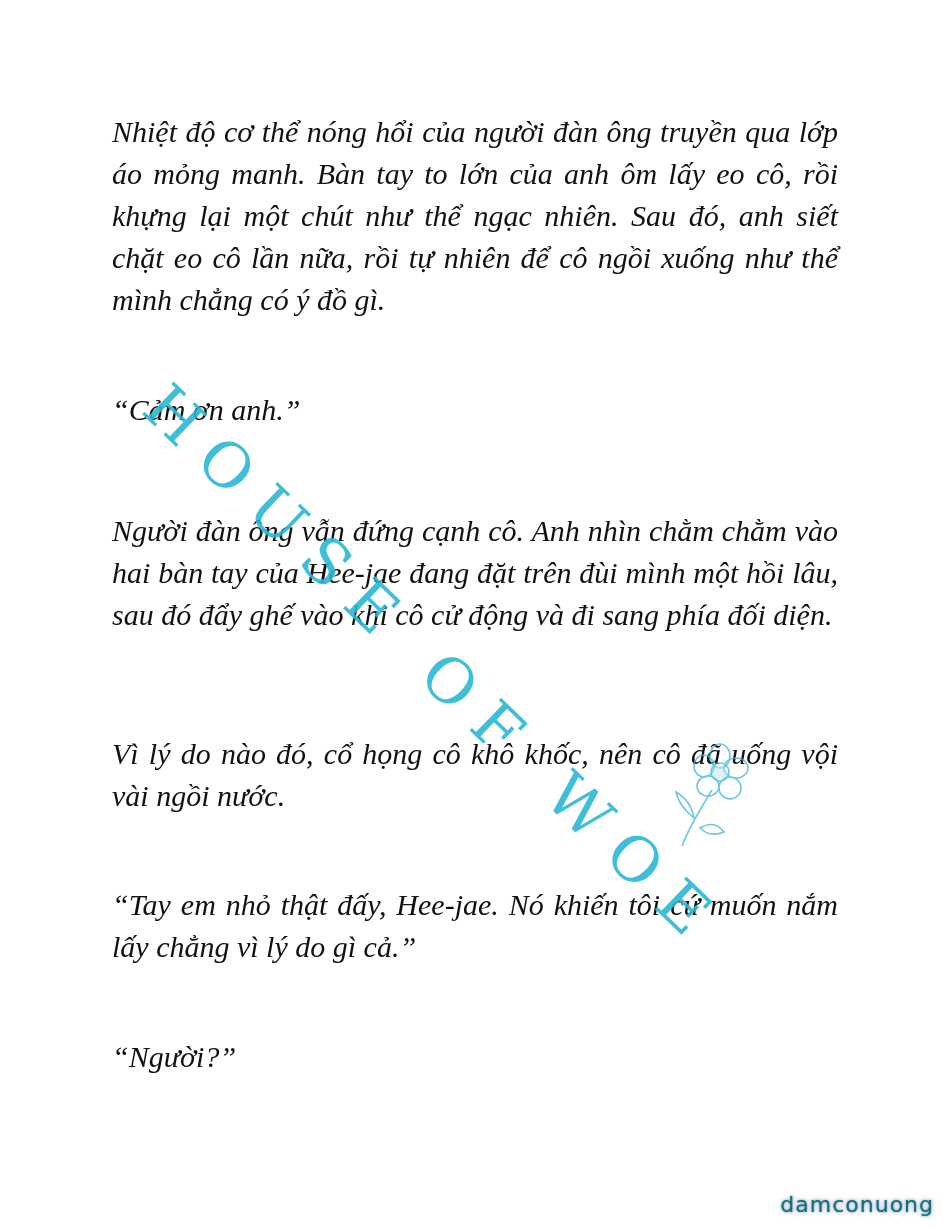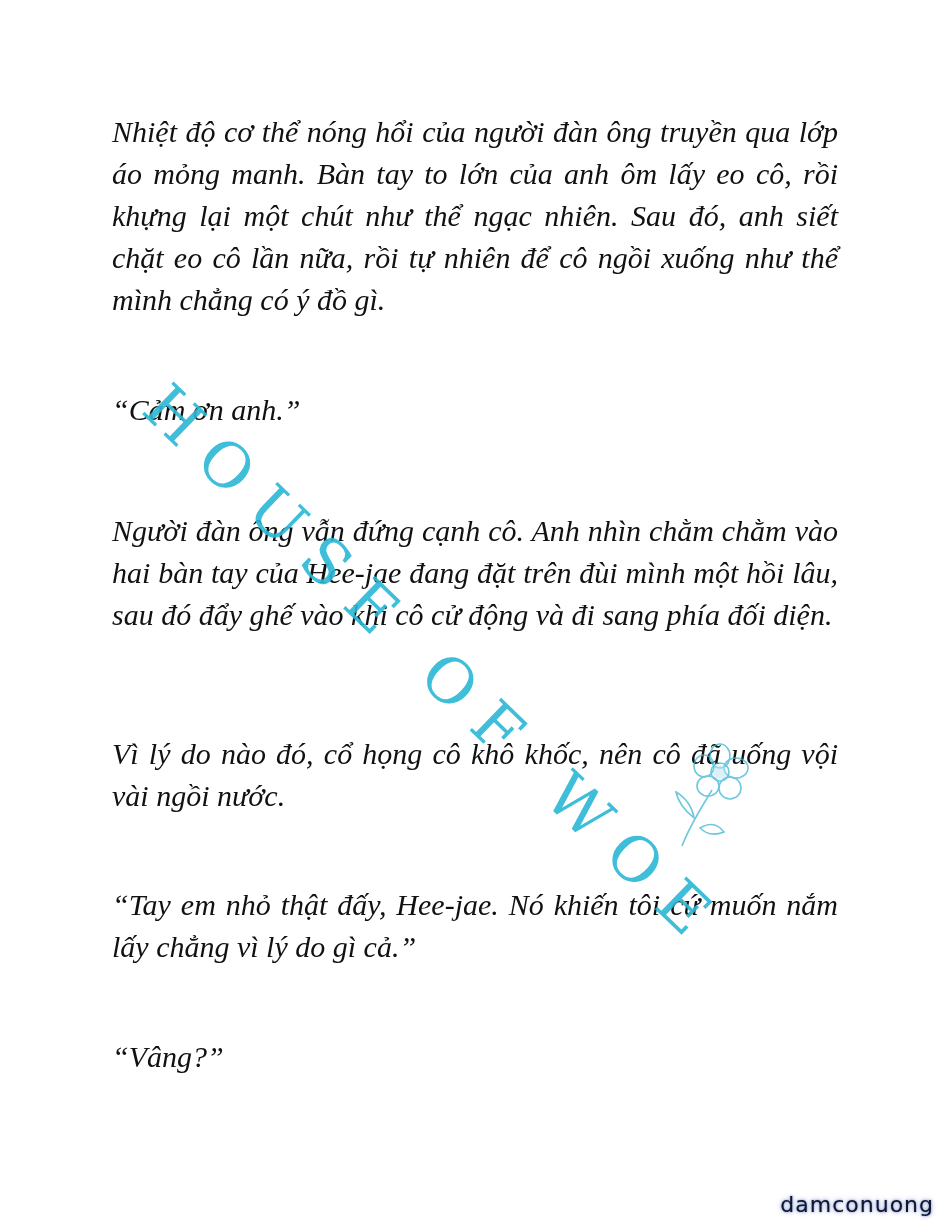--- a/index.html
+++ b/index.html
@@ -56,21 +56,21 @@
       opacity: 0.75;
       pointer-events: none;
     }
     .site-mark {
       position: absolute;
       right: 16px;
       bottom: 12px;
       font-family: "DejaVu Sans", "Liberation Sans", sans-serif;
       font-size: 22px;
       letter-spacing: 1px;
-      color: #0f172a;
+      color: #0f766e;
       text-shadow: 0 0 3px #8e9bd0, 0 0 6px #b7c0e6, 0 0 1px #6f7cba;
     }
   </style>
 </head>
 <body>
 
 <div class="page">
 
   <div class="text-block para" style="top:111px;">
     <p>Nhiệt độ cơ thể nóng hổi của người đàn ông truyền qua lớp áo mỏng manh. Bàn tay to lớn của anh ôm lấy eo cô, rồi khựng lại một chút như thể ngạc nhiên. Sau đó, anh siết chặt eo cô lần nữa, rồi tự nhiên để cô ngồi xuống như thể mình chẳng có ý đồ gì.</p>
@@ -86,21 +86,21 @@
 
   <div class="text-block para" style="top:733px;">
     <p>Vì lý do nào đó, cổ họng cô khô khốc, nên cô đã uống vội vài ngồi nước.</p>
   </div>
 
   <div class="text-block para" style="top:884px;">
     <p>“Tay em nhỏ thật đấy, Hee-jae. Nó khiến tôi cứ muốn nắm lấy chẳng vì lý do gì cả.”</p>
   </div>
 
   <div class="text-block para" style="top:1036px;">
-    <p>“Vâng?”</p>
+    <p>“Người?”</p>
   </div>
 
   <div class="watermark">HOUSE OF WOE</div>
 
   <svg class="flower" viewBox="0 0 100 110" xmlns="http://www.w3.org/2000/svg">
     <g fill="none" stroke="#3fb5d4" stroke-width="1.6">
       <circle cx="60" cy="32" r="9"></circle>
       <ellipse cx="60" cy="16" rx="10" ry="12"></ellipse>
       <ellipse cx="76" cy="28" rx="12" ry="10"></ellipse>
       <ellipse cx="70" cy="48" rx="11" ry="11"></ellipse>

